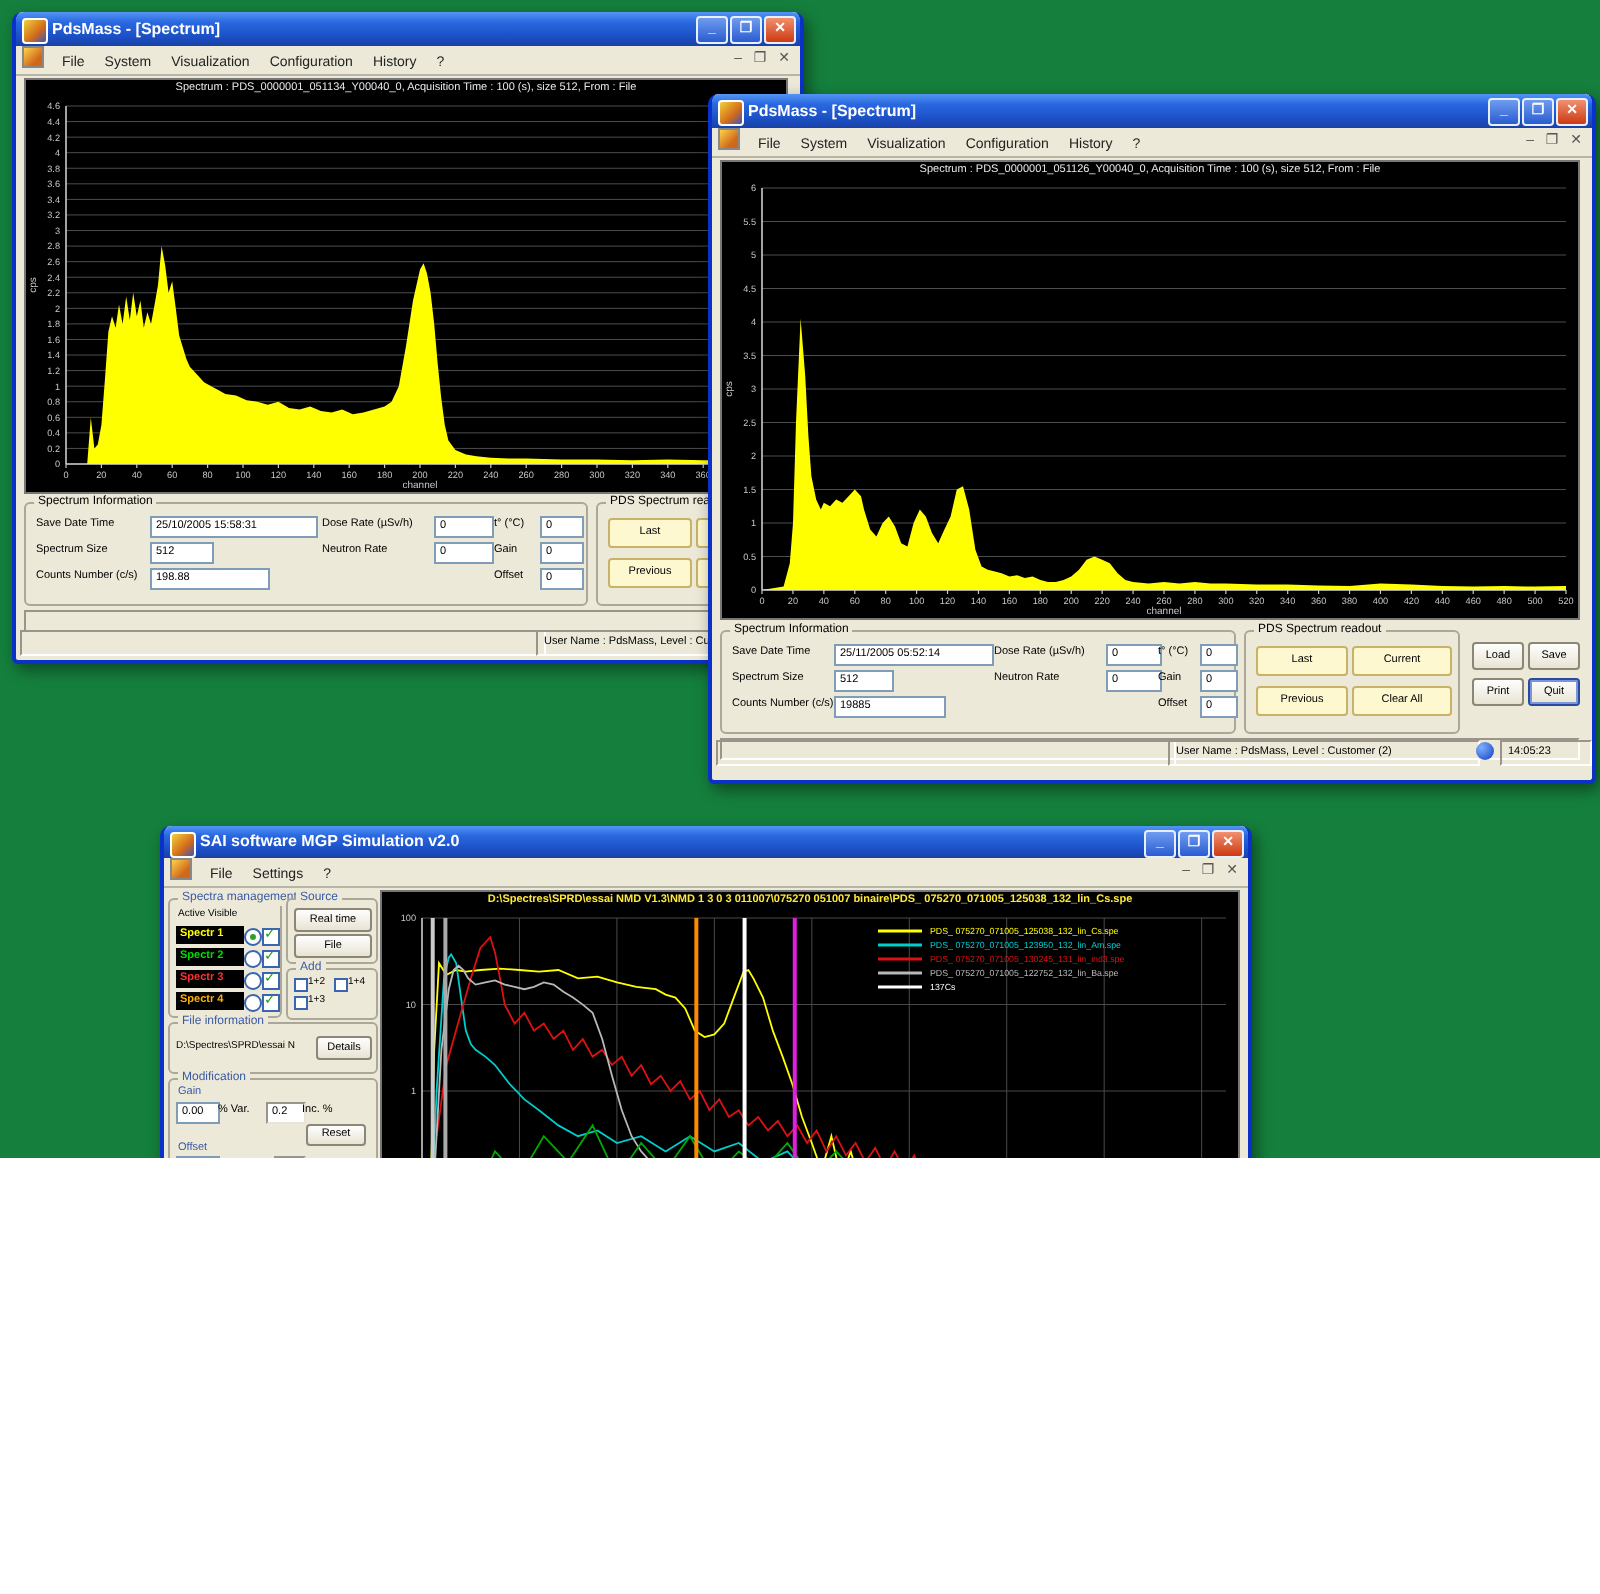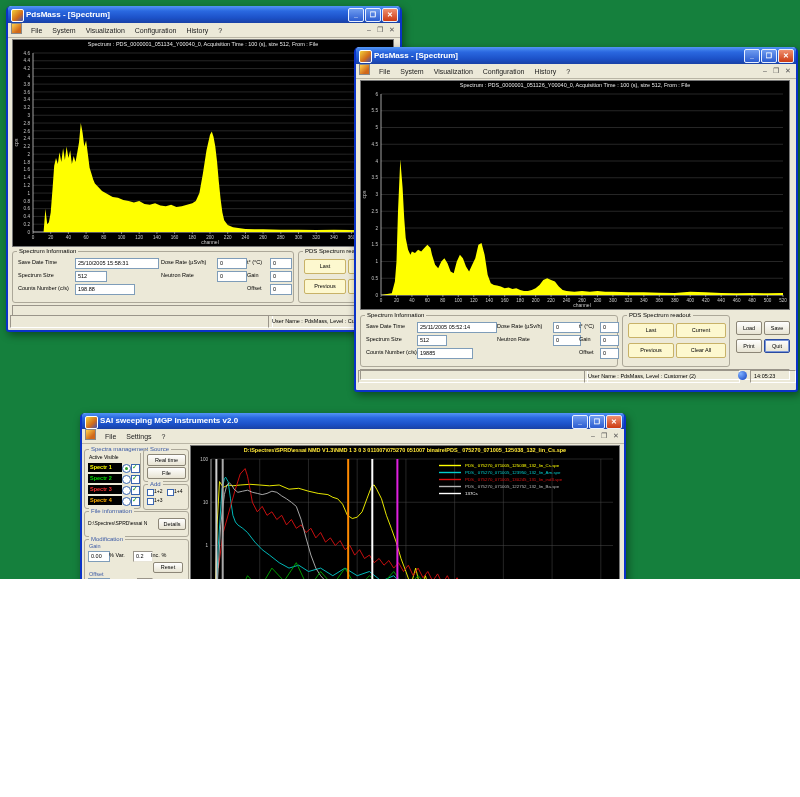--- a/index.html
+++ b/index.html
@@ -345,21 +345,21 @@
       <span class="scell" style="left:228px;width:148px;top:1px;">User Name : PdsMass, Level : Customer (2)</span>
       <span class="icircle" style="left:382px;top:2px;"></span>
       <span class="scell" style="left:394px;width:38px;top:1px;">14:05:23</span>
     </div>
   </div>
 
 
   <div class="win w3" style="left:80px;top:413px;width:542px;height:377px;">
     <div class="tbar" style="height:16px;line-height:16px;">
       <span class="ticon"></span>
-      <span>SAI sweeping MGP Instruments v2.0</span>
+      <span>SAI software MGP Simulation v2.0</span>
       <span class="wbtns">
         <span class="wbtn">_</span>
         <span class="wbtn">❐</span>
         <span class="wbtn close">✕</span>
       </span>
     </div>
     <div class="menu">
       <span class="micon"></span><span class="mitem">File</span><span class="mitem">Settings</span><span class="mitem">?</span>
       <span class="mdibtns">– ❐ ✕</span>
     </div>

